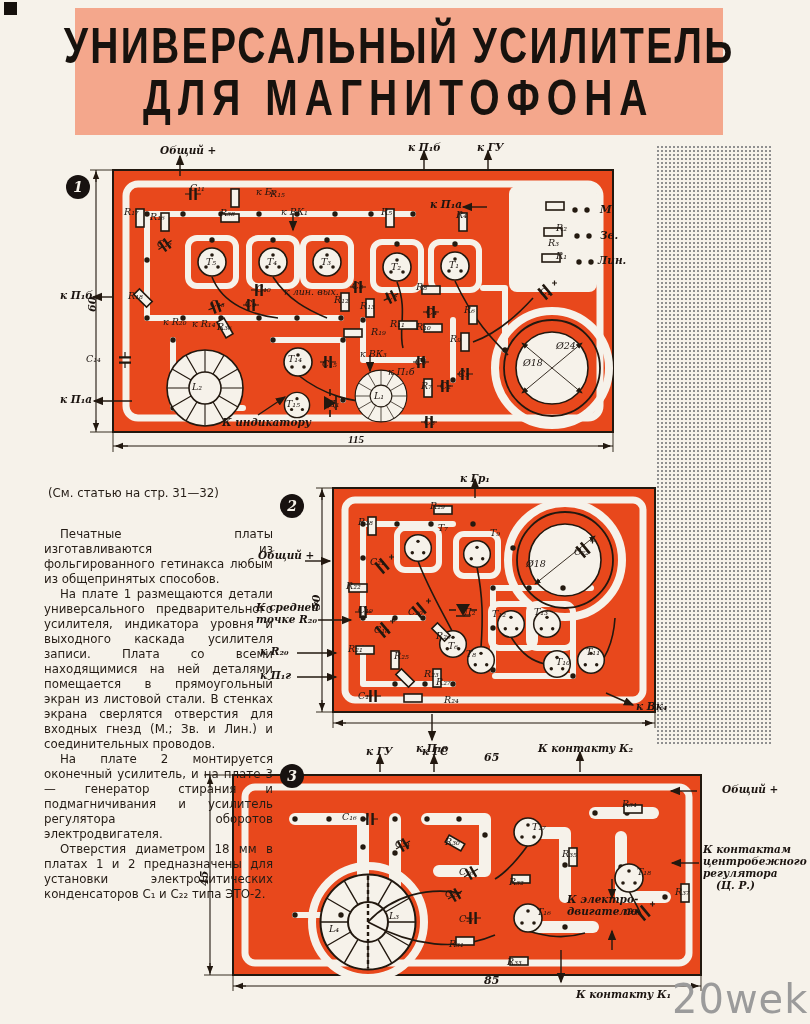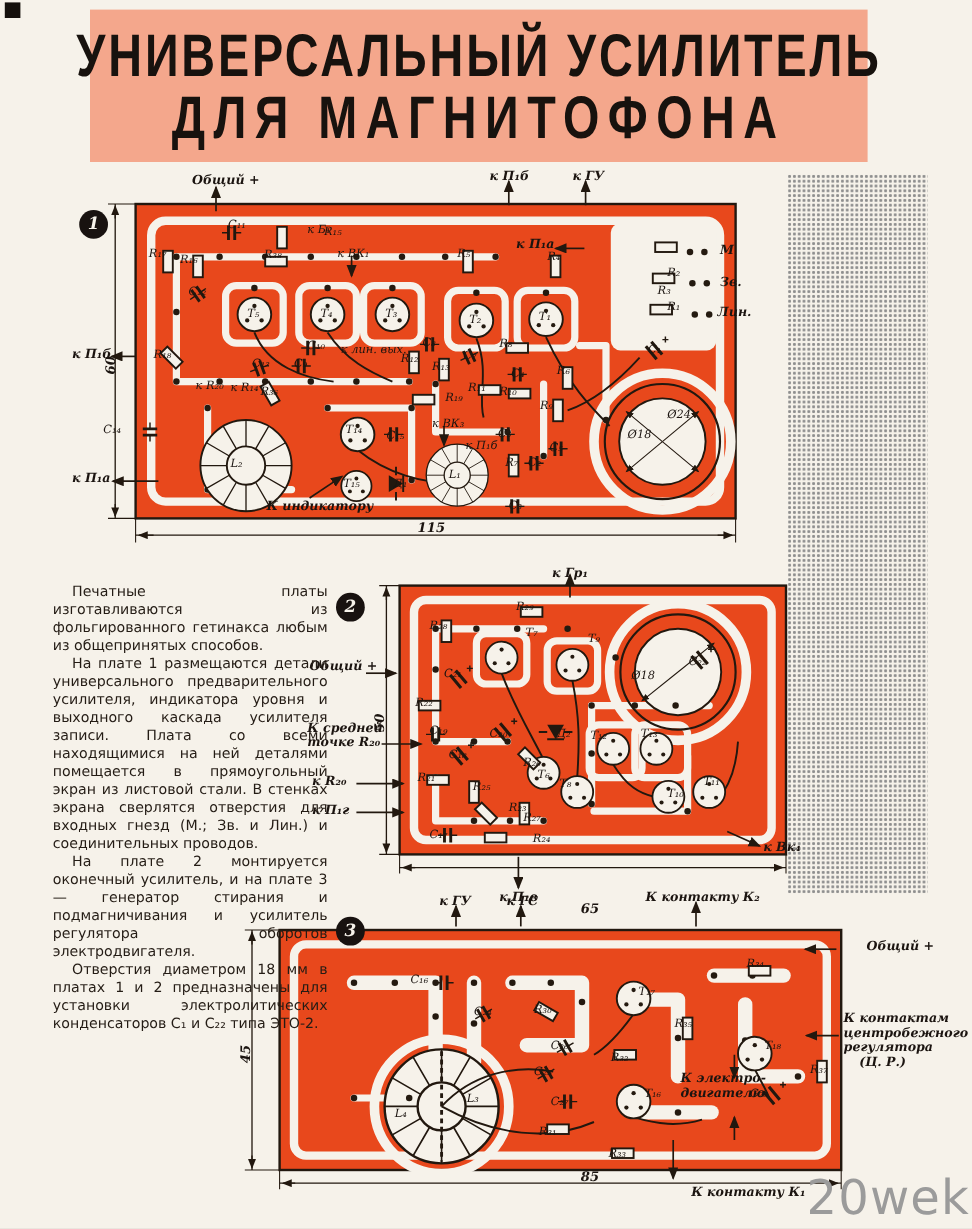--- a/index.html
+++ b/index.html
@@ -402,21 +402,21 @@
   </div>
   <div class="badge" style="left:280px;top:494px;">
     <span>2</span>
   </div>
   <div class="badge" style="left:280px;top:764px;">
     <span>3</span>
   </div>
 
   <div id="labels">
       <span class="lbl dimv" style="left: 86px; top: 312px;">60</span>
-      <span class="lbl dim" style="left: 348px; top: 433px;">115</span>
+      <span class="lbl dim" style="left: 348px; top: 433px; font-family: Liberation Serif, serif;">115</span>
       <span class="lbl dimv" style="left: 310px; top: 610px;">50</span>
       <span class="lbl dim" style="left: 484px; top: 710px; margin-top: 41px;">65</span>
       <span class="lbl dimv" style="left: 198px; top: 886px;">45</span>
       <span class="lbl dim" style="left: 484px; top: 974px;">85</span>
       <span class="lbl co" style="left: 160px; top: 144px;">Общий +</span>
       <span class="lbl co" style="left: 408px; top: 141px;">к П₁б</span>
       <span class="lbl co" style="left: 477px; top: 141px;">к ГУ</span>
       <span class="lbl co" style="left: 60px; top: 289px;">к П₁б</span>
       <span class="lbl co" style="left: 60px; top: 393px;">к П₁а</span>
       <span class="lbl co" style="left: 430px; top: 198px;">к П₁а</span>
@@ -536,20 +536,21 @@
       <span class="lbl comp" style="left: 445px; top: 888px;">С₂₅</span>
       <span class="lbl comp" style="left: 459px; top: 913px;">С₂₇</span>
       <span class="lbl comp" style="left: 449px; top: 938px;">R₃₁</span>
       <span class="lbl comp" style="left: 537px; top: 906px;">Т₁₆</span>
       <span class="lbl comp" style="left: 507px; top: 956px;">R₃₃</span>
       <span class="lbl comp" style="left: 625px; top: 906px;">С₂₈</span>
       <span class="lbl comp" style="left: 675px; top: 886px;">R₃₇</span>
     </div>
 
   <div class="article">
+    <div class="note">(См. статью на стр. 31—32)</div>
     <p>Печатные платы изготавливаются из фольгированного гетинакса любым из общепринятых способов.</p>
     <p>На плате 1 размещаются детали универсального предварительного усилителя, индикатора уровня и выходного каскада усилителя записи. Плата со всеми находящимися на ней деталями помещается в прямоугольный экран из листовой стали. В стенках экрана сверлятся отверстия для входных гнезд (М.; Зв. и Лин.) и соединительных проводов.</p>
     <p>На плате 2 монтируется оконечный усилитель, и на плате 3 — генератор стирания и подмагничивания и усилитель регулятора оборотов электродвигателя.</p>
     <p>Отверстия диаметром 18 мм в платах 1 и 2 предназначены для установки электролитических конденсаторов С₁ и С₂₂ типа ЭТО-2.</p>
   </div>
 
   <div class="watermark">20wek</div>
 
 </div>
 

